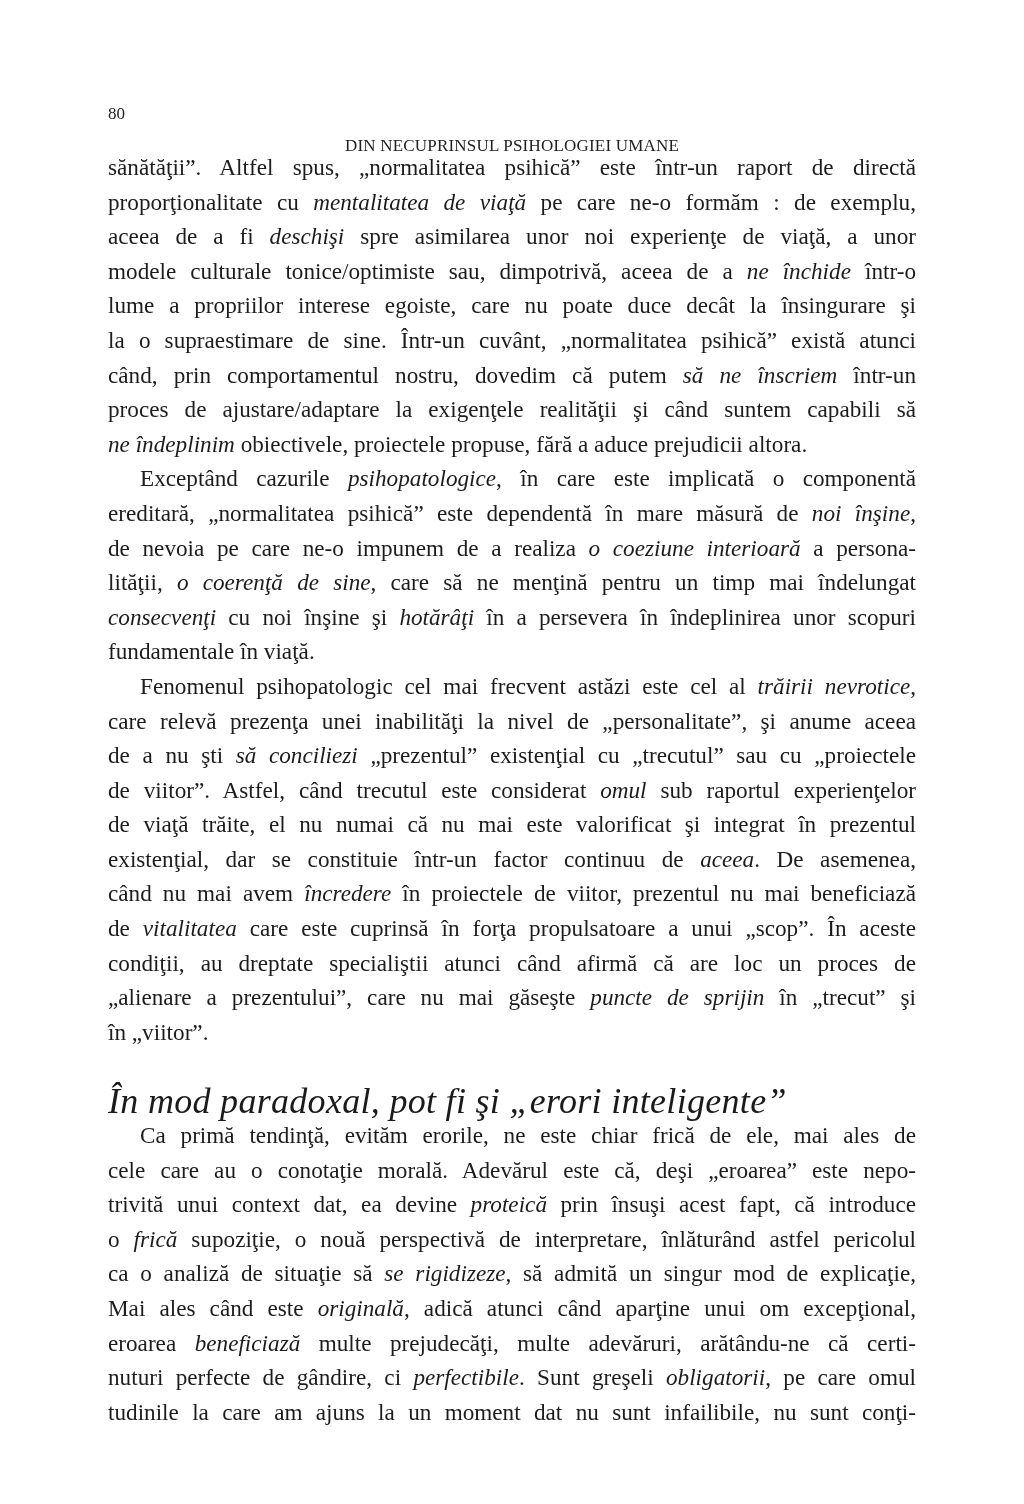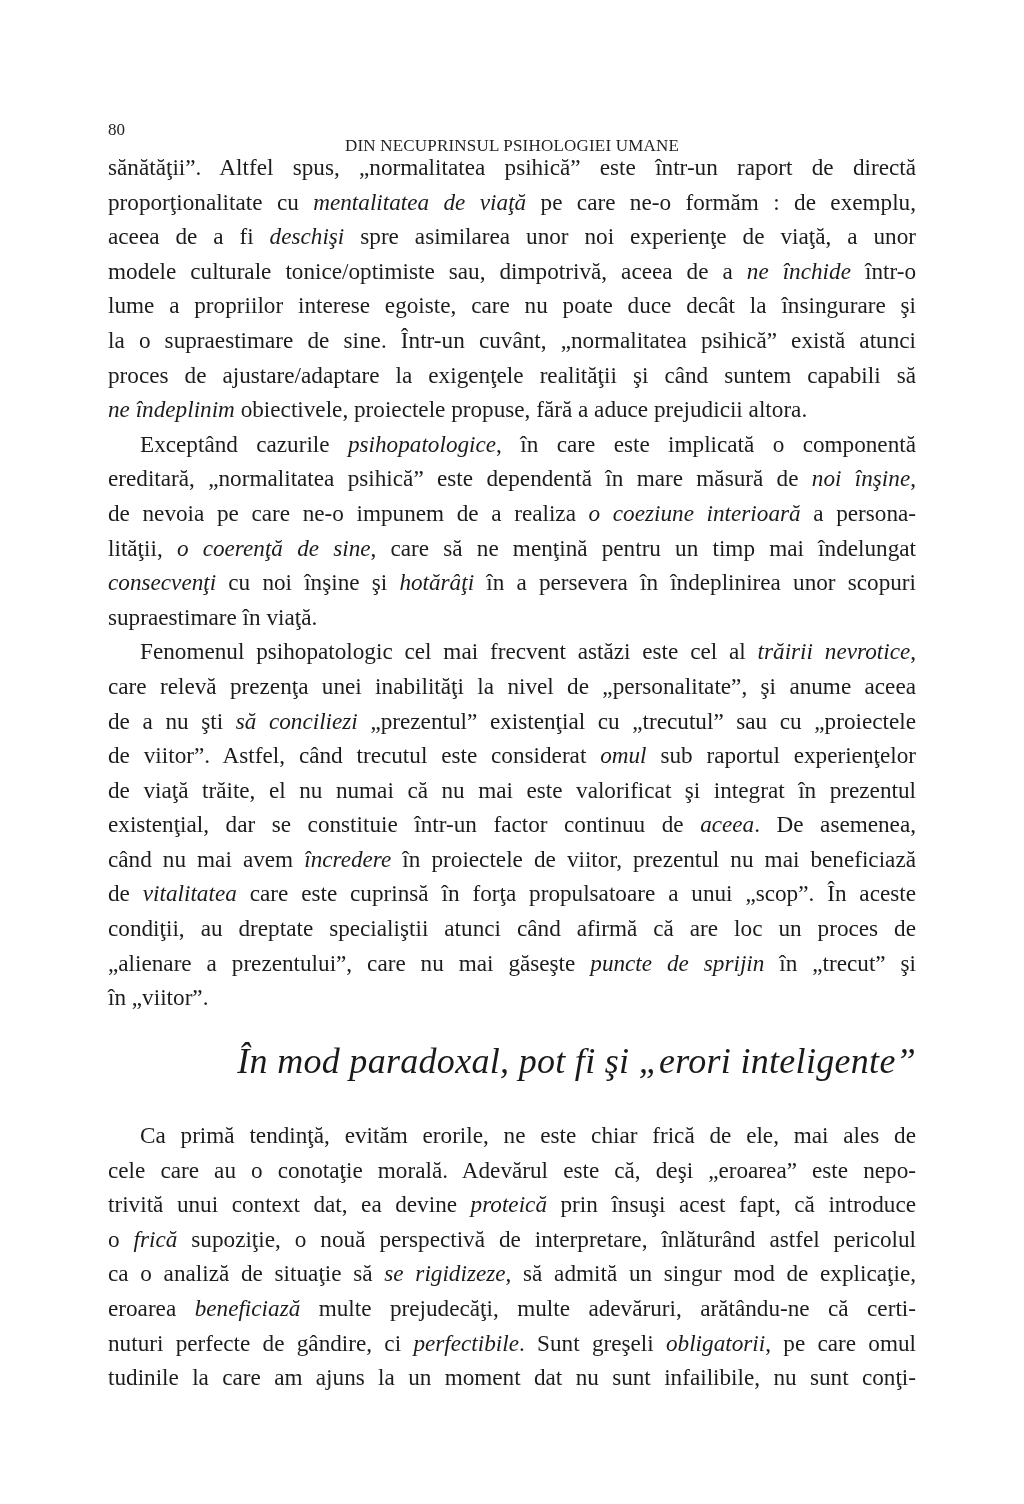--- a/index.html
+++ b/index.html
@@ -1,29 +1,29 @@
 <!DOCTYPE html>
 <html><head>
 <meta charset="utf-8">
 <style>
   html, body { margin: 0; padding: 0; background: #ffffff; }
   body { width: 1024px; height: 1504px; position: relative; overflow: hidden; color: #1a1a1a; }
   .page { position: absolute; left: 0; top: 0; width: 1024px; height: 1504px; background: #fff; }
   .running-head { position: absolute; top: 104px; left: 108px; width: 808px; height: 24px;
     font-family: "Liberation Serif", serif; font-size: 17px; color: #222; }
-  .page-number { position: absolute; left: 0; top: 16px; }
+  .page-number { position: absolute; left: 0; top: 0; }
   .running-title { position: absolute; left: 0; right: 0; top: 0; text-align: center; letter-spacing: 0.2px; margin-top: 32px; }
   .body-block { position: absolute; left: 108px; width: 808px; font-family: "Liberation Serif", serif;
     font-size: 23.2px; color: #1c1c1c; }
   .line { height: 34.6px; line-height: 34.6px; white-space: nowrap; text-align: justify;
     text-align-last: justify; overflow: visible; }
   .line.last { text-align-last: left; }
   .line.indent { padding-left: 32px; }
   .line i { font-style: italic; }
-  .section-heading { position: absolute; top: 1040px; left: 108px; width: 808px; text-align: right;
+  .section-heading { position: absolute; top: 1080px; left: 108px; width: 808px; text-align: left;
     font-family: "Liberation Serif", serif; font-style: italic; font-size: 36px; color: #1a1a1a;
     letter-spacing: 0.3px; }
   #block1 { top: 150px; }
   #block2 { top: 1118px; }
 </style>
 </head>
 <body>
 
 <div class="page">
   <div class="running-head">
@@ -31,28 +31,29 @@
     <span class="running-title">DIN NECUPRINSUL PSIHOLOGIEI UMANE</span>
   </div>
 
   <div class="body-block" id="block1">
       <div class="line"><span>sănătăţii”. Altfel spus, „normalitatea psihică” este într-un raport de directă</span></div>
       <div class="line"><span>proporţionalitate cu </span><i>mentalitatea de viaţă</i><span> pe care ne-o formăm : de exemplu,</span></div>
       <div class="line"><span>aceea de a fi </span><i>deschişi</i><span> spre asimilarea unor noi experienţe de viaţă, a unor</span></div>
       <div class="line"><span>modele culturale tonice/optimiste sau, dimpotrivă, aceea de a </span><i>ne închide</i><span> într-o</span></div>
       <div class="line"><span>lume a propriilor interese egoiste, care nu poate duce decât la însingurare şi</span></div>
       <div class="line"><span>la o supraestimare de sine. Într-un cuvânt, „normalitatea psihică” există atunci</span></div>
+      <div class="line"><span>când, prin comportamentul nostru, dovedim că putem </span><i>să ne înscriem</i><span> într-un</span></div>
       <div class="line"><span>proces de ajustare/adaptare la exigenţele realităţii şi când suntem capabili să</span></div>
       <div class="line last"><i>ne îndeplinim</i><span> obiectivele, proiectele propuse, fără a aduce prejudicii altora.</span></div>
       <div class="line indent"><span>Exceptând cazurile </span><i>psihopatologice</i><span>, în care este implicată o componentă</span></div>
       <div class="line"><span>ereditară, „normalitatea psihică” este dependentă în mare măsură de </span><i>noi înşine</i><span>,</span></div>
       <div class="line"><span>de nevoia pe care ne-o impunem de a realiza </span><i>o coeziune interioară</i><span> a persona-</span></div>
       <div class="line"><span>lităţii, </span><i>o coerenţă de sine</i><span>, care să ne menţină pentru un timp mai îndelungat</span></div>
       <div class="line"><i>consecvenţi</i><span> cu noi înşine şi </span><i>hotărâţi</i><span> în a persevera în îndeplinirea unor scopuri</span></div>
-      <div class="line last"><span>supraestimare în viaţă.</span></div>
+      <div class="line last"><span>fundamentale în viaţă.</span></div>
       <div class="line indent"><span>Fenomenul psihopatologic cel mai frecvent astăzi este cel al </span><i>trăirii nevrotice</i><span>,</span></div>
       <div class="line"><span>care relevă prezenţa unei inabilităţi la nivel de „personalitate”, şi anume aceea</span></div>
       <div class="line"><span>de a nu şti </span><i>să conciliezi</i><span> „prezentul” existenţial cu „trecutul” sau cu „proiectele</span></div>
       <div class="line"><span>de viitor”. Astfel, când trecutul este considerat </span><i>omul</i><span> sub raportul experienţelor</span></div>
       <div class="line"><span>de viaţă trăite, el nu numai că nu mai este valorificat şi integrat în prezentul</span></div>
       <div class="line"><span>existenţial, dar se constituie într-un factor continuu de </span><i>aceea</i><span>. De asemenea,</span></div>
       <div class="line"><span>când nu mai avem </span><i>încredere</i><span> în proiectele de viitor, prezentul nu mai beneficiază</span></div>
       <div class="line"><span>de </span><i>vitalitatea</i><span> care este cuprinsă în forţa propulsatoare a unui „scop”. În aceste</span></div>
       <div class="line"><span>condiţii, au dreptate specialiştii atunci când afirmă că are loc un proces de</span></div>
       <div class="line"><span>„alienare a prezentului”, care nu mai găseşte </span><i>puncte de sprijin</i><span> în „trecut” şi</span></div>
@@ -60,17 +61,18 @@
     </div>
 
   <div class="section-heading">În mod paradoxal, pot fi şi „erori inteligente”</div>
 
   <div class="body-block" id="block2">
       <div class="line indent"><span>Ca primă tendinţă, evităm erorile, ne este chiar frică de ele, mai ales de</span></div>
       <div class="line"><span>cele care au o conotaţie morală. Adevărul este că, deşi „eroarea” este nepo-</span></div>
       <div class="line"><span>trivită unui context dat, ea devine </span><i>proteică</i><span> prin însuşi acest fapt, că introduce</span></div>
       <div class="line"><span>o </span><i>frică</i><span> supoziţie, o nouă perspectivă de interpretare, înlăturând astfel pericolul</span></div>
       <div class="line"><span>ca o analiză de situaţie să </span><i>se rigidizeze</i><span>, să admită un singur mod de explicaţie,</span></div>
+      <div class="line"><span>Mai ales când este </span><i>originală</i><span>, adică atunci când aparţine unui om excepţional,</span></div>
       <div class="line"><span>eroarea </span><i>beneficiază</i><span> multe prejudecăţi, multe adevăruri, arătându-ne că certi-</span></div>
       <div class="line"><span>nuturi perfecte de gândire, ci </span><i>perfectibile</i><span>. Sunt greşeli </span><i>obligatorii</i><span>, pe care omul</span></div>
       <div class="line"><span>tudinile la care am ajuns la un moment dat nu sunt infailibile, nu sunt conţi-</span></div>
     </div>
 </div>
 
 </body></html>

